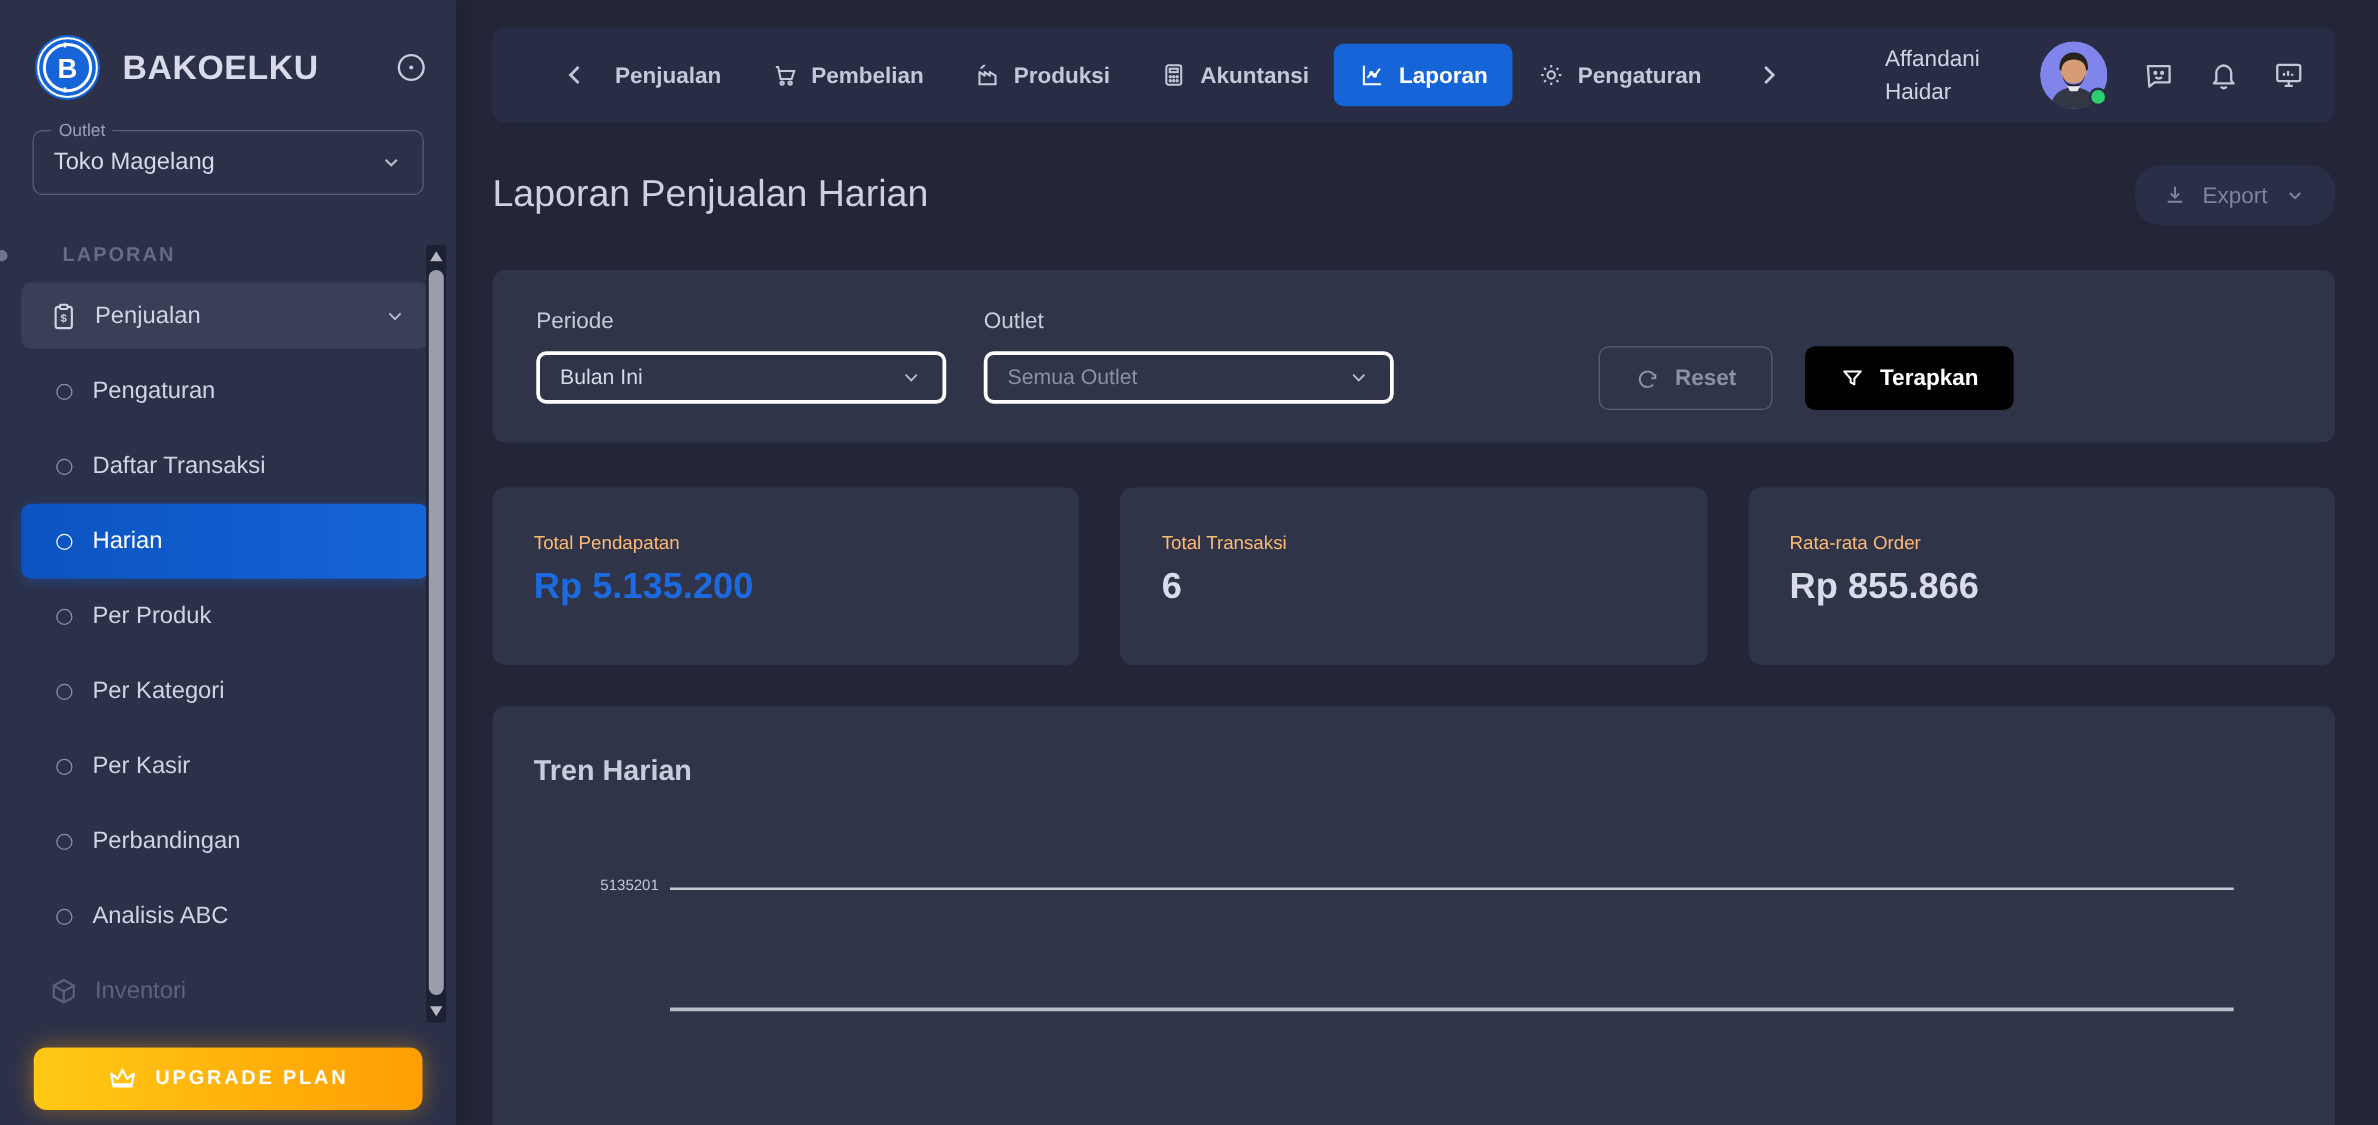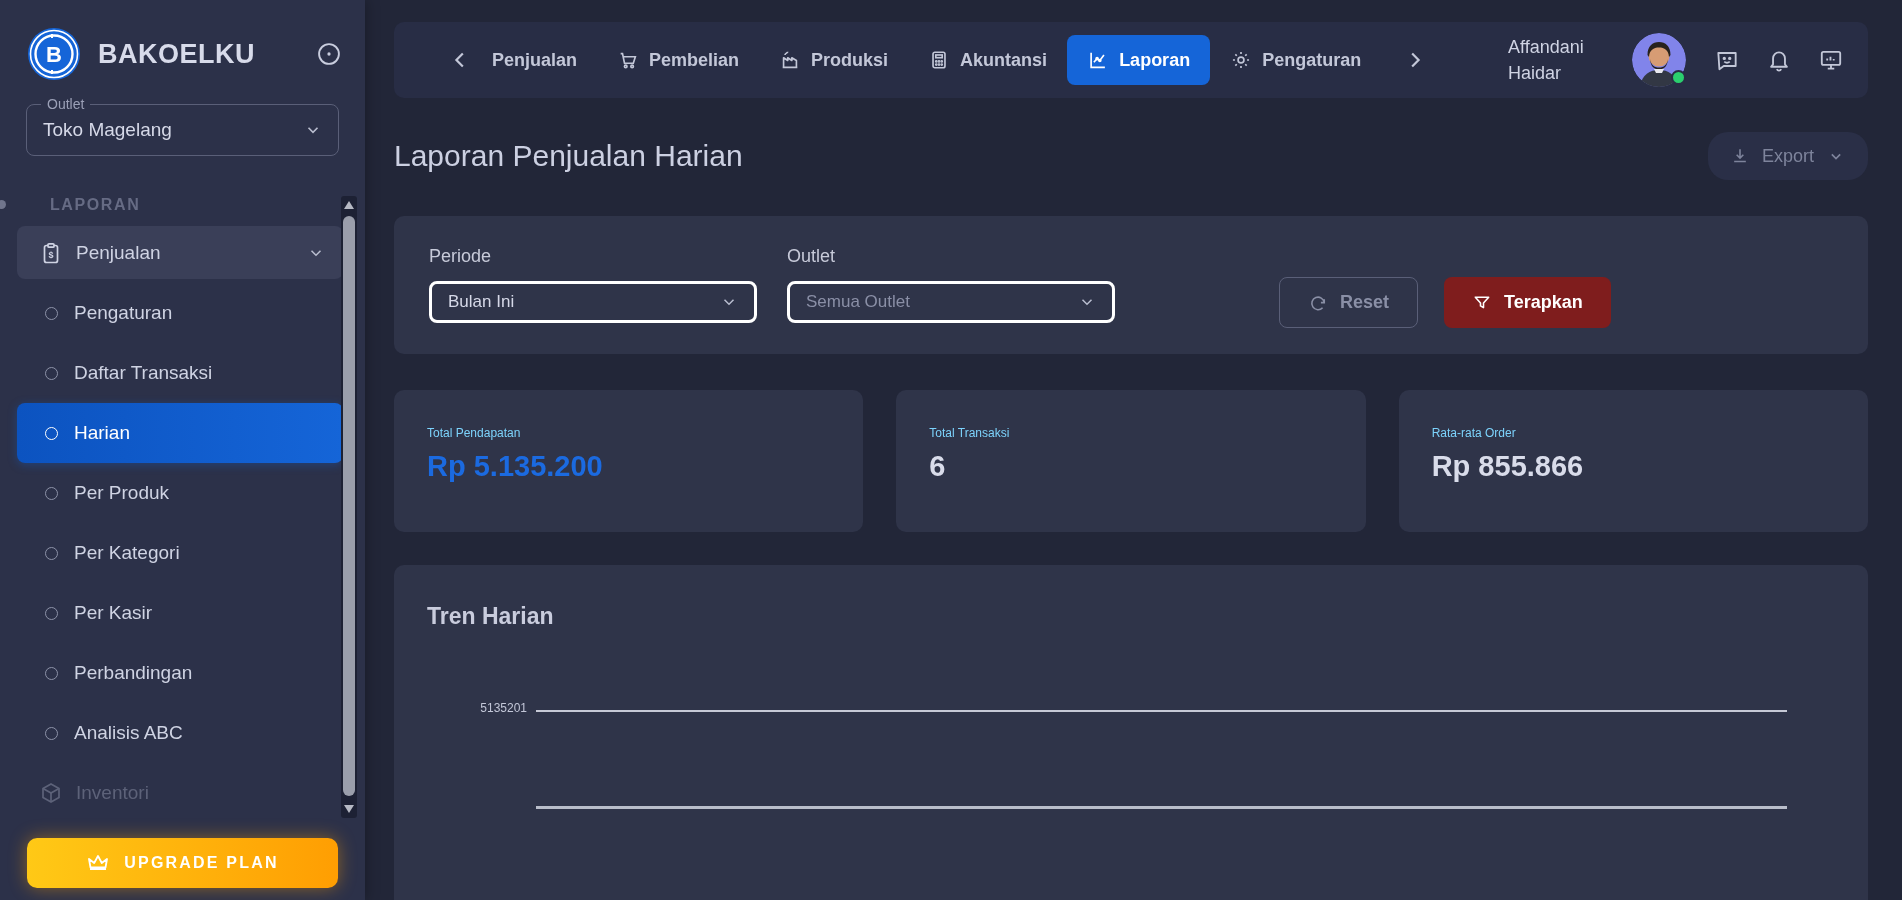--- a/index.html
+++ b/index.html
@@ -123,29 +123,29 @@
   }
   .select .sel-value { flex:1; }
   .select.placeholder .sel-value { color:#8a8fa6; }
   .filter-actions { display:flex; gap:26px; margin-left:134px; margin-bottom:-5px; }
   .btn-reset {
     height:51px; padding:0 28px; background:transparent; border:1px solid #5a5f78; border-radius:8px;
     color:#8a8fa6; font-family:inherit; font-size:18px; font-weight:bold; cursor:pointer;
     display:flex; align-items:center; gap:12px;
   }
   .btn-apply {
-    height:51px; padding:0 28px; background:#7f1d1d; border:none; border-radius:8px;
+    height:51px; padding:0 28px; background:#000000; border:none; border-radius:8px;
     color:#ffffff; font-family:inherit; font-size:18px; font-weight:bold; cursor:pointer;
     display:flex; align-items:center; gap:12px;
   }
   .btn-reset svg, .btn-apply svg { width:20px; height:20px; }
 
   .stats-row { margin-top:36px; display:flex; gap:33px; }
   .stat-card { flex:1; height:142px; background:#2f3449; border-radius:10px; padding:36px 33px 0 33px; }
-  .stat-label { font-size:12px; color:#7dd3fc; }
+  .stat-label { font-size:15px; color:#fdba74; }
   .stat-value { margin-top:10px; font-size:29px; font-weight:bold; color:#d9dcea; }
   .stat-card.accent .stat-value { color:#1b6ae0; }
 
   .chart-card { margin-top:33px; background:#2f3449; border-radius:10px; height:520px; padding:38px 0 0 33px; position:relative; }
   .chart-title { font-size:23px; font-weight:bold; color:#c9ccdd; }
   .plot { position:absolute; left:0; top:0; width:100%; height:100%; }
   .ytick { position:absolute; left:55px; top:136px; width:78px; text-align:right; font-size:12px; color:#c3c7d8; }
   .gridline { position:absolute; left:142px; right:81px; background:#c6c9d6; }
   .gridline.g1 { top:145px; height:1.5px; }
   .gridline.g2 { top:241px; height:2.5px; background:#b9bdca; }

